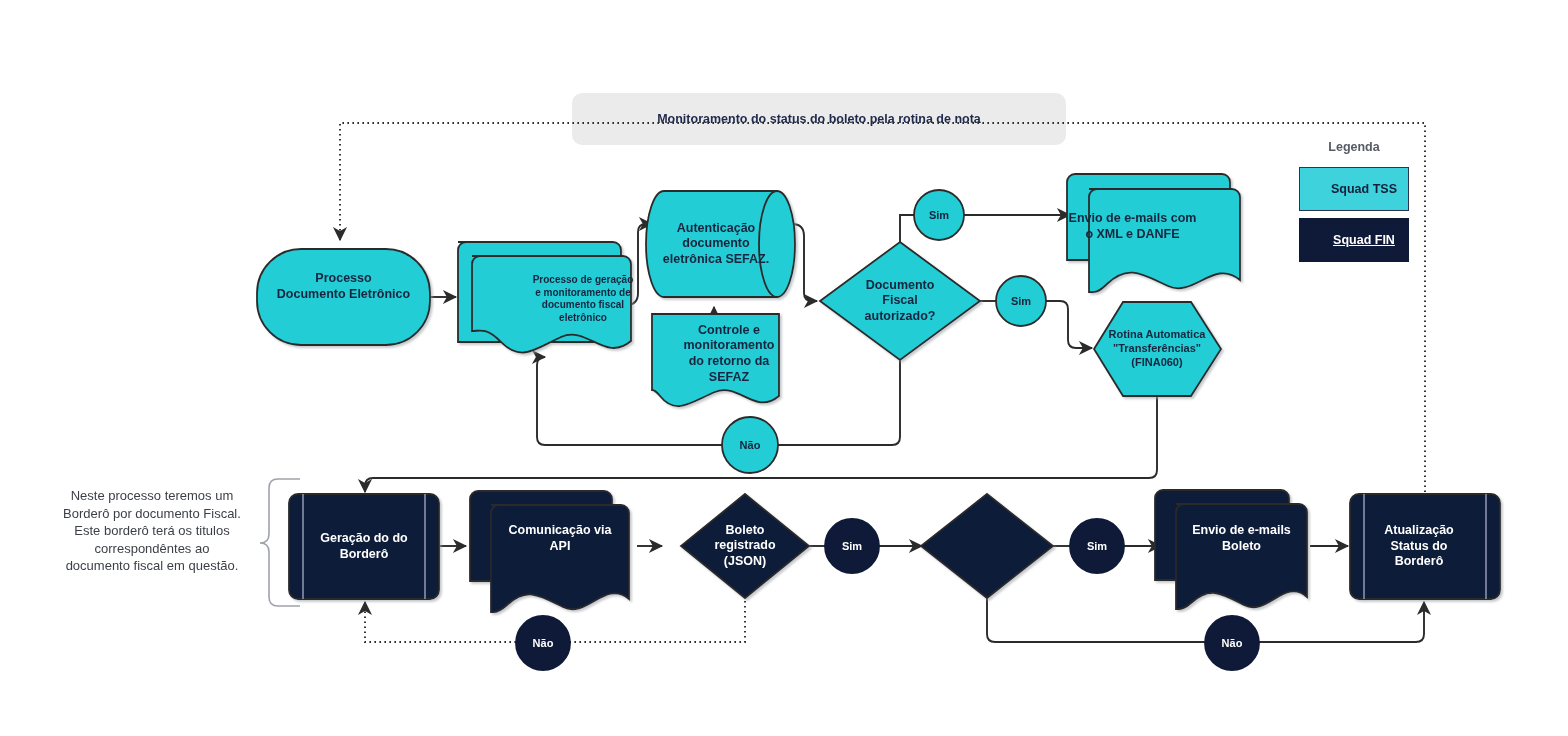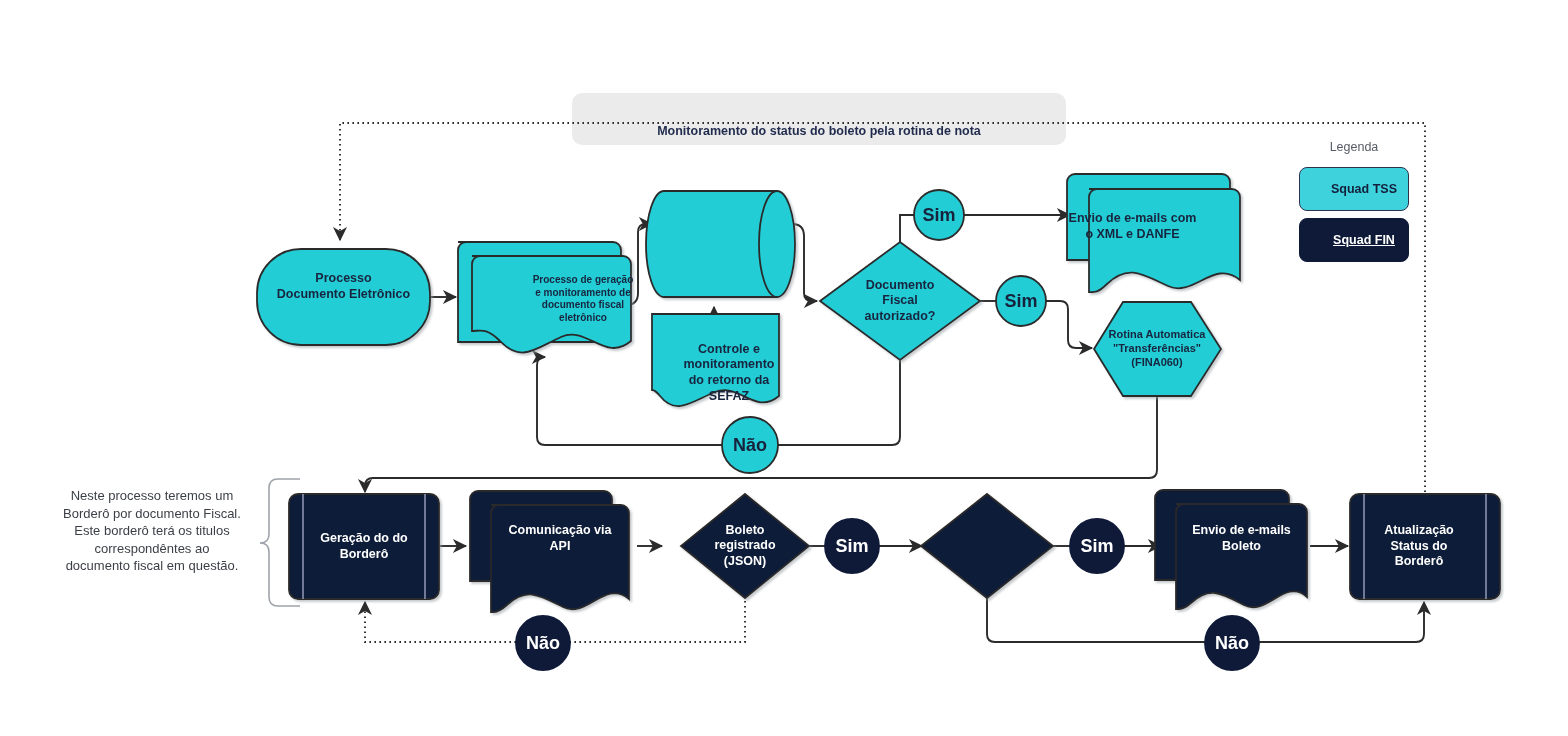--- a/index.html
+++ b/index.html
@@ -6,32 +6,32 @@
   body{width:1568px;height:736px;font-family:"Liberation Sans",sans-serif;position:relative;overflow:hidden;}
   #canvas{position:absolute;left:0;top:0;width:1568px;height:736px;}
   svg#wires{position:absolute;left:0;top:0;width:1568px;height:736px;pointer-events:none;}
 
   .node{position:absolute;display:flex;align-items:center;justify-content:center;text-align:center;
         font-weight:bold;line-height:1.25;box-sizing:border-box;}
   .tss{color:#18253f;}
   .fin{color:#ffffff;}
 
   .banner{position:absolute;background:#ebebeb;border-radius:10px;}
-  .banner-label{position:absolute;text-align:center;color:#1f2a4d;font-weight:bold;font-size:12.5px;margin-top:12px;}
-
-  .legend-title{position:absolute;color:#555c66;font-size:12.5px;text-align:center;font-weight:normal;}
-  .legend-box{position:absolute;border-radius:8px;display:flex;align-items:center;justify-content:center;
+  .banner-label{position:absolute;text-align:center;color:#1f2a4d;font-weight:bold;font-size:12.5px;}
+
+  .legend-title{position:absolute;color:#555c66;font-size:12.5px;text-align:center;font-weight:bold;}
+  .legend-box{position:absolute;border-radius:0;display:flex;align-items:center;justify-content:center;
               font-size:12.5px;font-weight:bold;box-sizing:border-box;padding-left:20px;}
   .legend-tss{background:#3ed2dd;border:1.6px solid #2a3350;color:#14203a;}
   .legend-fin{background:#0f1a38;border:1.6px solid #0f1a38;color:#ffffff;}
 
   .note{position:absolute;font-size:13px;color:#3b3f46;text-align:center;line-height:1.35;font-weight:normal;}
 
   .lbl{position:absolute;display:flex;align-items:center;justify-content:center;
-       font-weight:bold;font-size:18px;pointer-events:none;}
+       font-weight:bold;font-size:11px;pointer-events:none;}
   .lbl-tss{color:#17233c;}
   .lbl-fin{color:#ffffff;}
 </style>
 </head>
 <body>
 
 <div id="canvas">
 
   <div class="banner" style="left:572px;top:93px;width:494px;height:52px;"></div>
   <div class="banner-label" style="left:572px;top:112px;width:494px;">Monitoramento do status do boleto pela rotina de nota</div>
@@ -166,22 +166,25 @@
   </svg>
 
   <div class="node tss" style="left:257px;top:249px;width:173px;height:76px;font-size:12.5px;white-space:pre-line;">Processo
 Documento Eletrônico</div>
 
   <div class="node tss" style="left:472px;top:256px;width:134px;height:86px;font-size:10px;white-space:pre-line;margin-left:44px;">Processo de geração
 e monitoramento de
 documento fiscal
 eletrônico</div>
 
-
-  <div class="node tss" style="left:652px;top:333px;width:137px;height:80px;font-size:12.5px;white-space:pre-line;padding-left:17px;">Controle e
+  <div class="node tss" style="left:655px;top:191px;width:122px;height:106px;font-size:12.5px;white-space:pre-line;">Autenticação
+documento
+eletrônica SEFAZ.</div>
+
+  <div class="node tss" style="left:652px;top:314px;width:137px;height:80px;font-size:12.5px;white-space:pre-line;padding-left:17px;">Controle e
 monitoramento
 do retorno da
 SEFAZ</div>
 
   <div class="node tss" style="left:840px;top:266px;width:120px;height:70px;font-size:12.5px;white-space:pre-line;">Documento
 Fiscal
 autorizado?</div>
 
   <div class="node tss" style="left:1057px;top:192px;width:151px;height:70px;font-size:12.5px;white-space:pre-line;">Envio de e-mails com
 o XML e DANFE</div>

